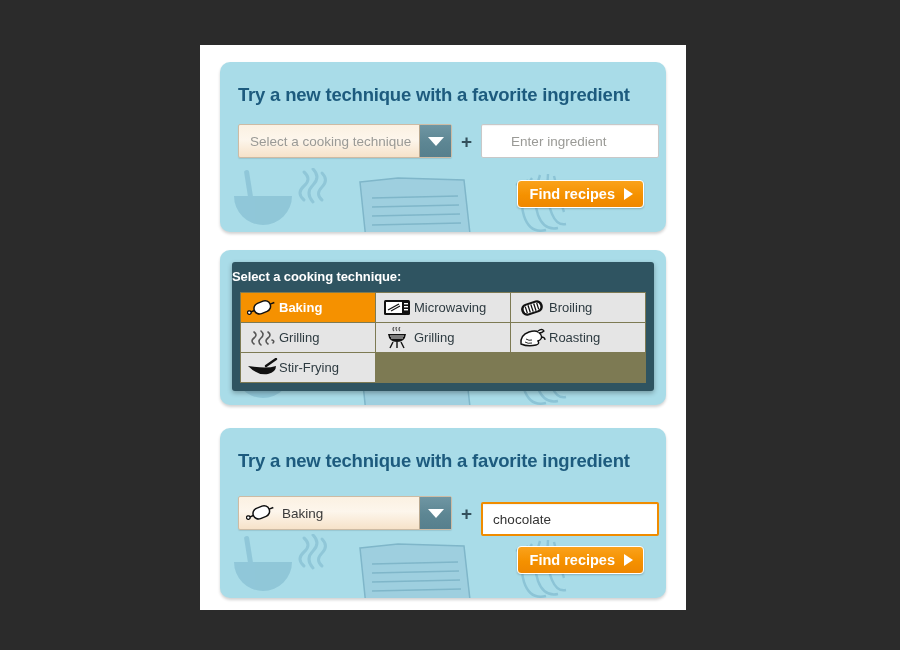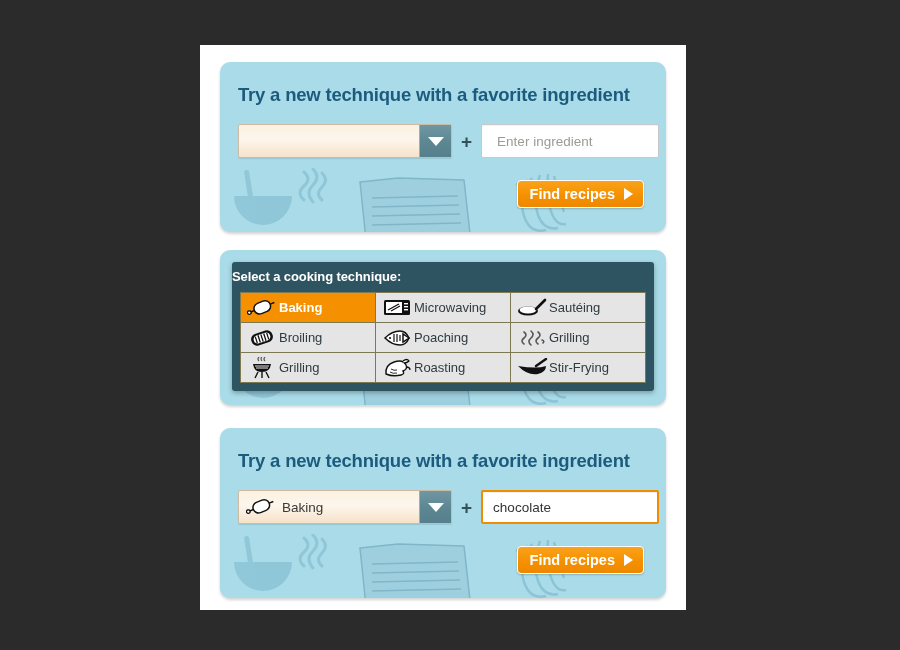--- a/index.html
+++ b/index.html
@@ -68,24 +68,24 @@
 
   .plus{
     font-size:19px;font-weight:bold;color:#33505c;
     margin:0 9px;line-height:1;
   }
 
   .ingredient{
     width:178px;height:34px;box-sizing:border-box;
     background:#ffffff;border:1px solid #c8c8c8;border-radius:2px;
     display:flex;align-items:center;
-    font-size:13.5px;color:#9a9a96;padding-left:15px;
+    font-size:13.5px;color:#9a9a96;padding-left:29px;
     box-shadow:inset 0 1px 1px rgba(0,0,0,.05);
   }
-  .ingredient.focused{border:2px solid #f08c00;color:#333333;padding-left:10px;}
+  .ingredient.focused{border:2px solid #f08c00;color:#333333;padding-left:10px;margin-top:12px;}
 
   
   .find-btn{
     position:absolute;right:22px;top:118px;
     height:28px;box-sizing:border-box;
     background:linear-gradient(to bottom,#faa21b 0%,#f59100 55%,#ef8700 100%);
     border:1px solid #ffffff;border-radius:4px;
     display:flex;align-items:center;gap:9px;
     padding:0 10px 0 12px;
     box-shadow:0 1px 2px rgba(0,0,0,.20);
@@ -157,20 +157,21 @@
         <path d="M334 8 q6 24 10 36"></path>
         <path d="M308 12 q-6 6 -12 4"></path>
       </g>
     </svg>
 
     <div class="panel-title">Try a new technique with a favorite ingredient</div>
 
     <div class="row r1">
 
       <div class="select">
+        <span class="sel-label">Select a cooking technique</span>
         <span class="arrow-btn">
             <i></i>
           </span>
       </div>
 
       <span class="plus">+</span>
 
       <div class="ingredient" placeholder="Enter ingredient">Enter ingredient</div>
     </div>
 
@@ -228,65 +229,40 @@
             <g fill="#fff">
               <rect x="21" y="5" width="4" height="1.4"></rect>
               <rect x="21" y="8" width="4" height="1.4"></rect>
               <rect x="21" y="11" width="4" height="1.4"></rect>
             </g>
           </svg>
         </span>
         <span class="tx">Microwaving</span>
       </div>
 
-      <div class="dd-cell">
-        <span class="ic">
-          <svg width="30" height="20" viewBox="0 0 30 20">
-            <ellipse cx="11" cy="13" rx="10" ry="4.6" fill="#111"></ellipse>
-            <ellipse cx="11" cy="12" rx="8.4" ry="3.4" fill="#fff"></ellipse>
-            <path d="M19 11 L28 2" stroke="#111" stroke-width="2.6" stroke-linecap="round"></path>
-          </svg>
-        </span>
-        <span class="tx">Sautéing</span>
-      </div>
 
       <div class="dd-cell">
         <span class="ic">
           <svg width="30" height="20" viewBox="0 0 30 20">
             <g transform="rotate(-18 15 10)">
               <rect x="4" y="4" width="22" height="12" rx="5.5" fill="#111"></rect>
               <rect x="6.5" y="6" width="17" height="8" rx="4" fill="#fff"></rect>
               <g stroke="#111" stroke-width="1.3">
                 <line x1="9" y1="6.6" x2="9" y2="13.4"></line>
                 <line x1="12" y1="6.2" x2="12" y2="13.8"></line>
                 <line x1="15" y1="6.2" x2="15" y2="13.8"></line>
                 <line x1="18" y1="6.2" x2="18" y2="13.8"></line>
                 <line x1="21" y1="6.6" x2="21" y2="13.4"></line>
               </g>
             </g>
           </svg>
         </span>
         <span class="tx">Broiling</span>
       </div>
 
-      <div class="dd-cell">
-        <span class="ic">
-          <svg width="30" height="18" viewBox="0 0 30 18">
-            <path d="M3 9 q7 -7 15 -7 q6 0 9 7 q-3 7 -9 7 q-8 0 -15 -7 z" fill="#fff" stroke="#111" stroke-width="1.5"></path>
-            <path d="M27 9 l-6 -4 v8 z" fill="#fff" stroke="#111" stroke-width="1.5"></path>
-            <circle cx="8" cy="9" r="1.1" fill="#111"></circle>
-            <g stroke="#111" stroke-width="1.2">
-              <line x1="12" y1="5" x2="12" y2="13"></line>
-              <line x1="15" y1="5" x2="15" y2="13"></line>
-              <line x1="18" y1="6" x2="18" y2="12"></line>
-            </g>
-          </svg>
-        </span>
-        <span class="tx">Poaching</span>
-      </div>
 
       <div class="dd-cell">
         <span class="ic">
           <svg width="28" height="20" viewBox="0 0 28 20">
             <g fill="none" stroke="#555" stroke-width="1.6" stroke-linecap="round">
               <path d="M6 16 q-4 -3 0 -6 q4 -3 0 -6"></path>
               <path d="M13 17 q-4 -3.5 0 -7 q4 -3.5 0 -7"></path>
               <path d="M20 16 q-4 -3 0 -6 q4 -3 0 -6"></path>
               <path d="M24 12 q3 1 1 3"></path>
             </g>

